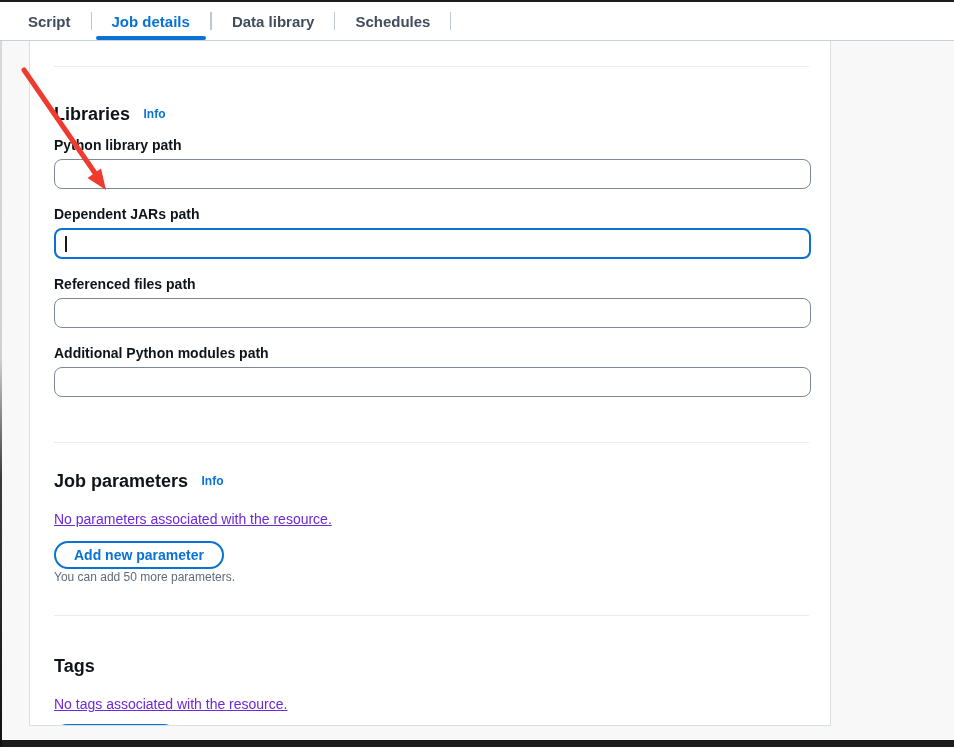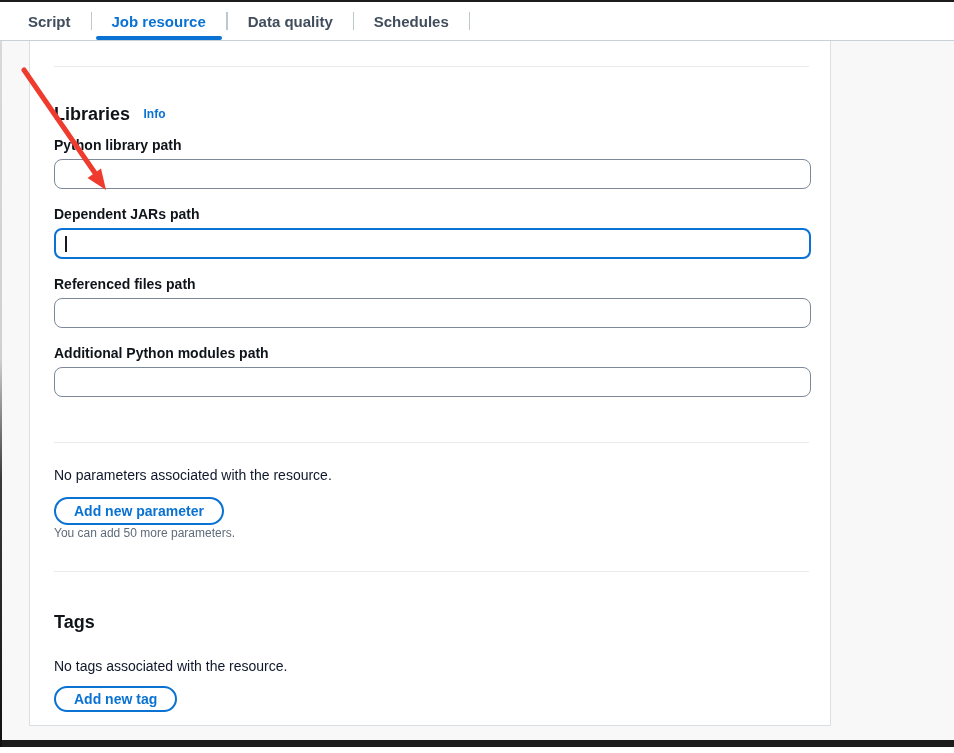--- a/index.html
+++ b/index.html
@@ -58,21 +58,21 @@
   .text-input {
     width:100%; height:30px; background:#fff; border:1px solid #7d8998;
     border-radius:8px; padding:0 10px; font-size:14px; color:#0f141a;
     font-family:"Liberation Sans", sans-serif; outline:none; display:block;
   }
   .text-input.focused { border:2px solid var(--accent); height:31px; padding:0 9px; }
   .caret {
     position:absolute; left:11px; top:50%; transform:translateY(-50%);
     width:1.5px; height:16px; background:#15191e;
   }
-  .desc-text { margin-top:22px; font-size:14px; line-height:20px; color:#0f172a; }
+  .desc-text { margin-top:16px; font-size:14px; line-height:20px; color:#6d28d9;text-decoration:underline; }
   .pill-button {
     display:inline-flex; align-items:center; justify-content:center;
     margin-top:12px; height:28px; padding:0 18px; background:#fff;
     border:2px solid var(--accent); border-radius:16px;
     font-size:14px; font-weight:700; color:var(--accent);
     font-family:"Liberation Sans", sans-serif; cursor:pointer;
   }
   .pill-button.tag { margin-top:10px; height:26px; }
   .limit-note { font-size:12px; line-height:16px; color:#5f6b7a; }
   .bottom-bar { height:7px; background:#1c1c1c; }
@@ -82,24 +82,24 @@
   }
 </style>
 </head>
 <body>
 
 <div class="top-edge"></div>
 
 <div class="tabbar">
   <div class="tab">Script</div>
   <div class="tab-sep"></div>
-  <div class="tab active">Job resource</div>
+  <div class="tab active">Job details</div>
   <div class="tab-sep"></div>
   <div class="tab-sep"></div>
-  <div class="tab">Data quality</div>
+  <div class="tab">Data library</div>
   <div class="tab-sep"></div>
   <div class="tab">Schedules</div>
   <div class="tab-sep"></div>
 </div>
 
 <div class="main">
   <div class="left-edge"></div>
   <div class="panel">
     <div class="content">
 
@@ -126,20 +126,24 @@
         <input type="text" class="text-input" value="" style="">
       </div>
 
       <label class="field-label">Additional Python modules path</label>
       <div class="field-control">
         <input type="text" class="text-input" value="" style="">
       </div>
 
       <div class="divider div-mid"></div>
 
+      <div class="section-header jp">
+        <h2 class="section-title">Job parameters</h2>
+        <span class="info-link">Info</span>
+      </div>
       <p class="desc-text">No parameters associated with the resource.</p>
       <button class="pill-button">Add new parameter</button>
       <p class="limit-note">You can add 50 more parameters.</p>
 
       <div class="divider div-low"></div>
 
       <div class="section-header tg">
         <h2 class="section-title">Tags</h2>
       </div>
       <p class="desc-text">No tags associated with the resource.</p>

